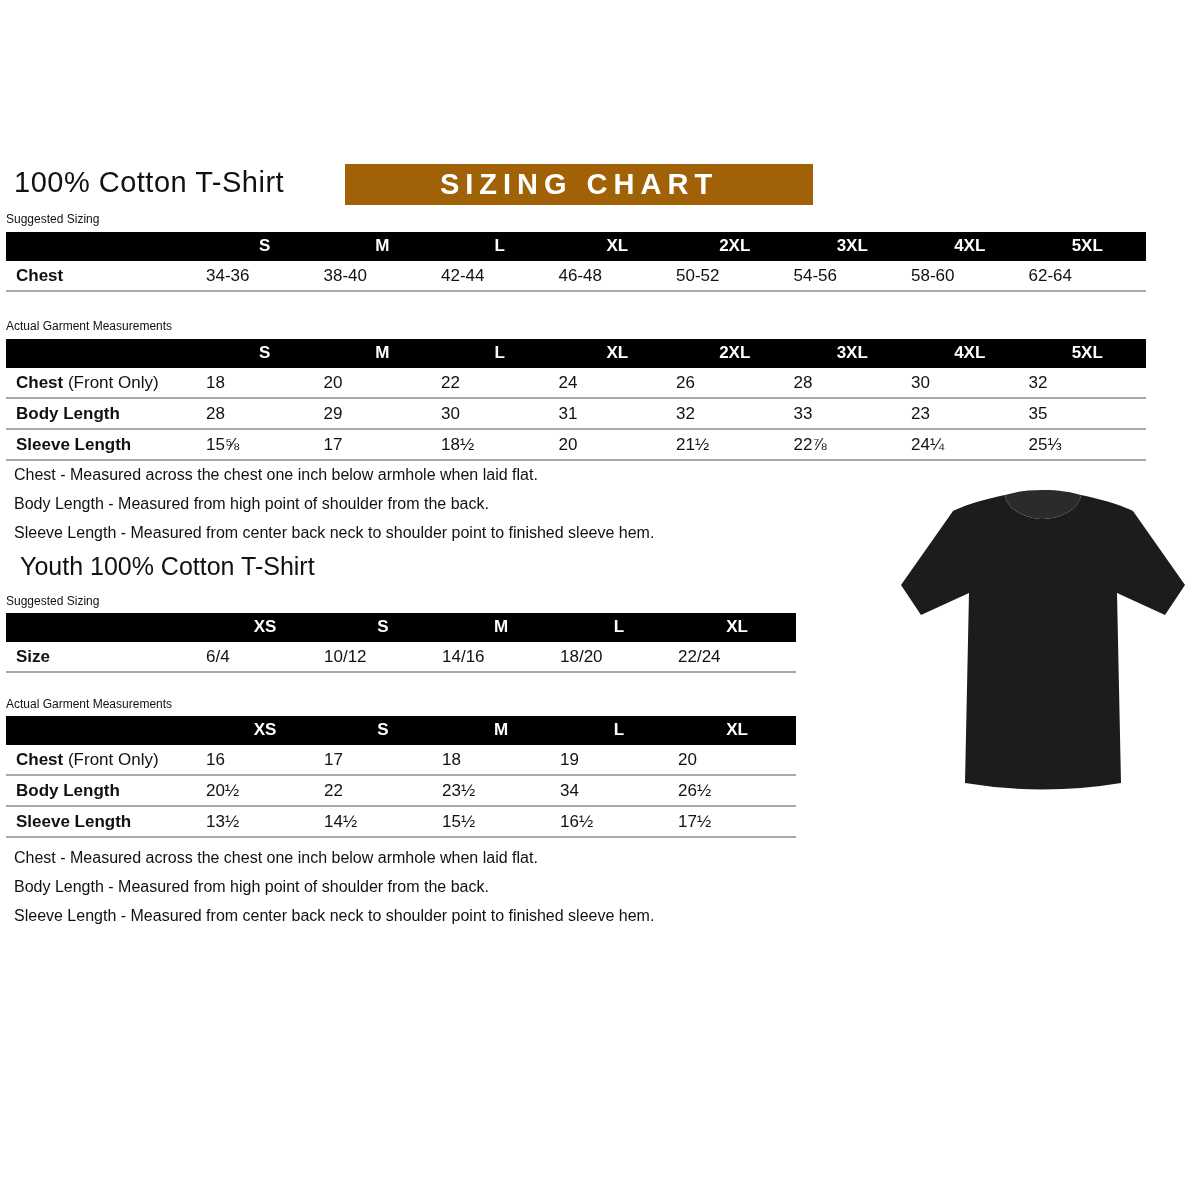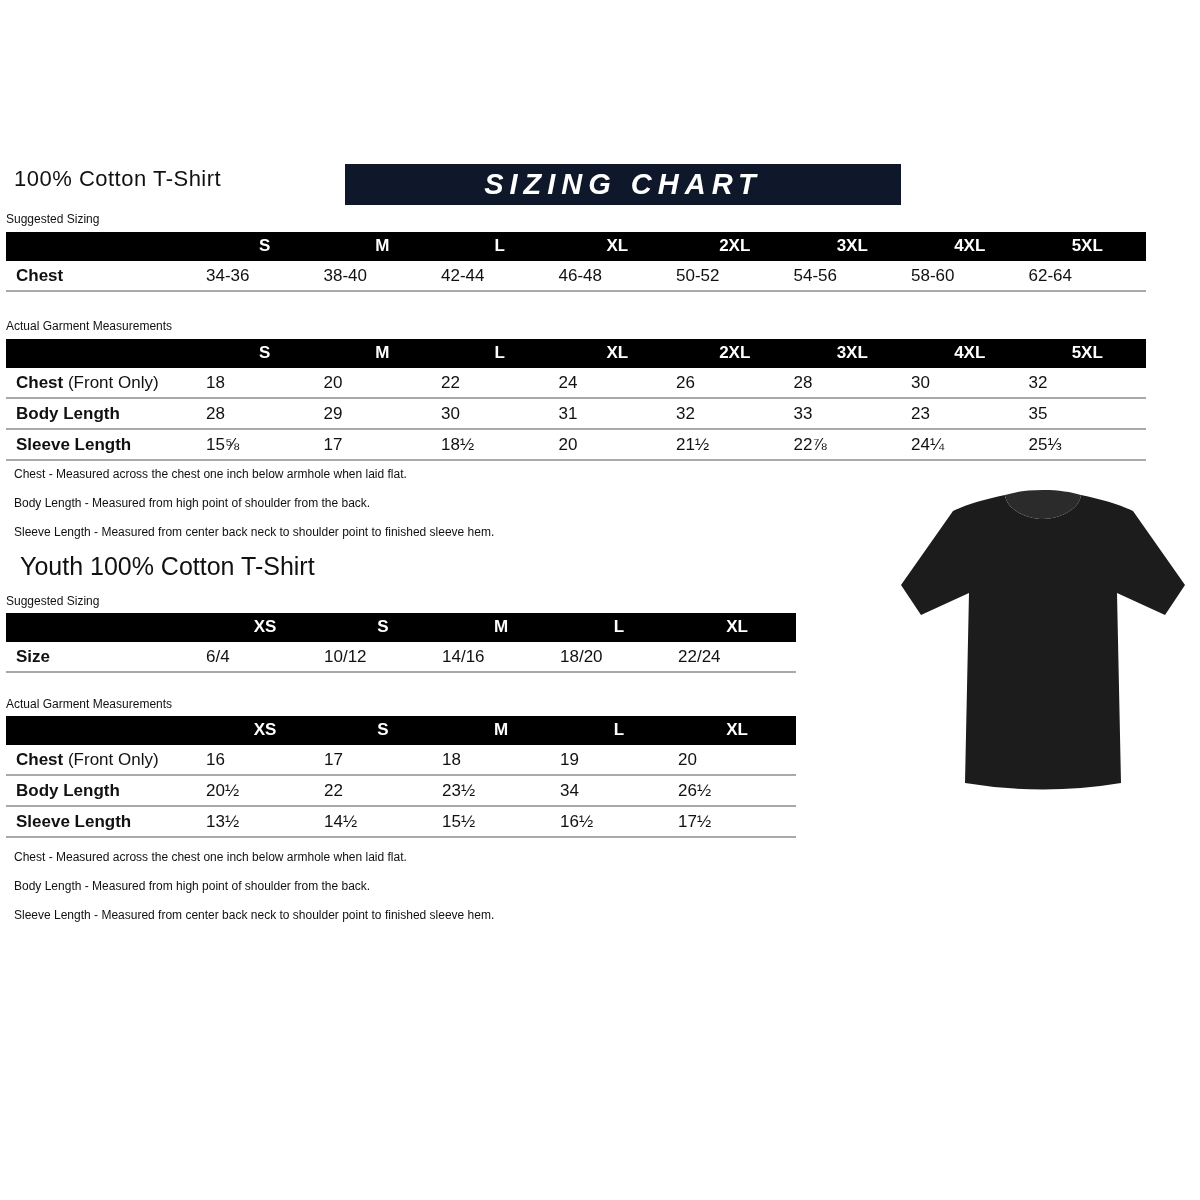--- a/index.html
+++ b/index.html
@@ -7,27 +7,27 @@
   body {
     font-family: "Liberation Sans", sans-serif;
     color: #111;
     position: relative;
     overflow: hidden;
   }
   .abs { position: absolute; }
 
   .page-title {
     left: 14px; top: 166px;
-    font-size: 22px; font-weight: 400; letter-spacing: 0.5px;
+    font-size: 29px; font-weight: 400; letter-spacing: 0.5px;
   }
   .banner {
-    left: 345px; top: 164px; width: 556px; height: 41px;
-    background: #0f172a; color: #fff;
+    left: 345px; top: 164px; width: 468px; height: 41px;
+    background: #a16207; color: #fff;
     display: flex; align-items: center; justify-content: center;
-    font-size: 29px; font-weight: 800; letter-spacing: 6px; font-style: italic;
+    font-size: 29px; font-weight: 800; letter-spacing: 6px;
   }
   .section-label { font-size: 12px; color: #111; }
   .lbl-suggested-adult   { left: 6px;  top: 212px; }
   .lbl-actual-adult      { left: 6px;  top: 319px; }
   .lbl-suggested-youth   { left: 6px;  top: 594px; }
   .lbl-actual-youth      { left: 6px;  top: 697px; }
 
   .tbl-wrap-adult-suggested { left: 6px; top: 232px; width: 1140px; }
   .tbl-wrap-adult-actual    { left: 6px; top: 339px; width: 1140px; }
   .tbl-wrap-youth-suggested { left: 6px; top: 613px; width: 790px; }
@@ -53,21 +53,21 @@
     padding: 5px 0 4px 0;
     border-bottom: 2px solid #a9a9a9;
     color: #111;
   }
   table.size-table tbody td:first-child {
     text-align: left; padding-left: 10px;
   }
   .lbl-bold { font-weight: 700; }
   .lbl-normal { font-weight: 400; margin-top: 48px; }
 
-  .notes { font-size: 12px; line-height: 29px; color: #111; }
+  .notes { font-size: 16px; line-height: 29px; color: #111; }
   .notes-adult { left: 14px; top: 460px; }
   .notes-youth { left: 14px; top: 843px; }
 
   .youth-title {
     left: 20px; top: 552px;
     font-size: 25px; font-weight: 400;
   }
 
   .tshirt-wrap { left: 893px; top: 468px; width: 300px; height: 350px; }
 </style>

